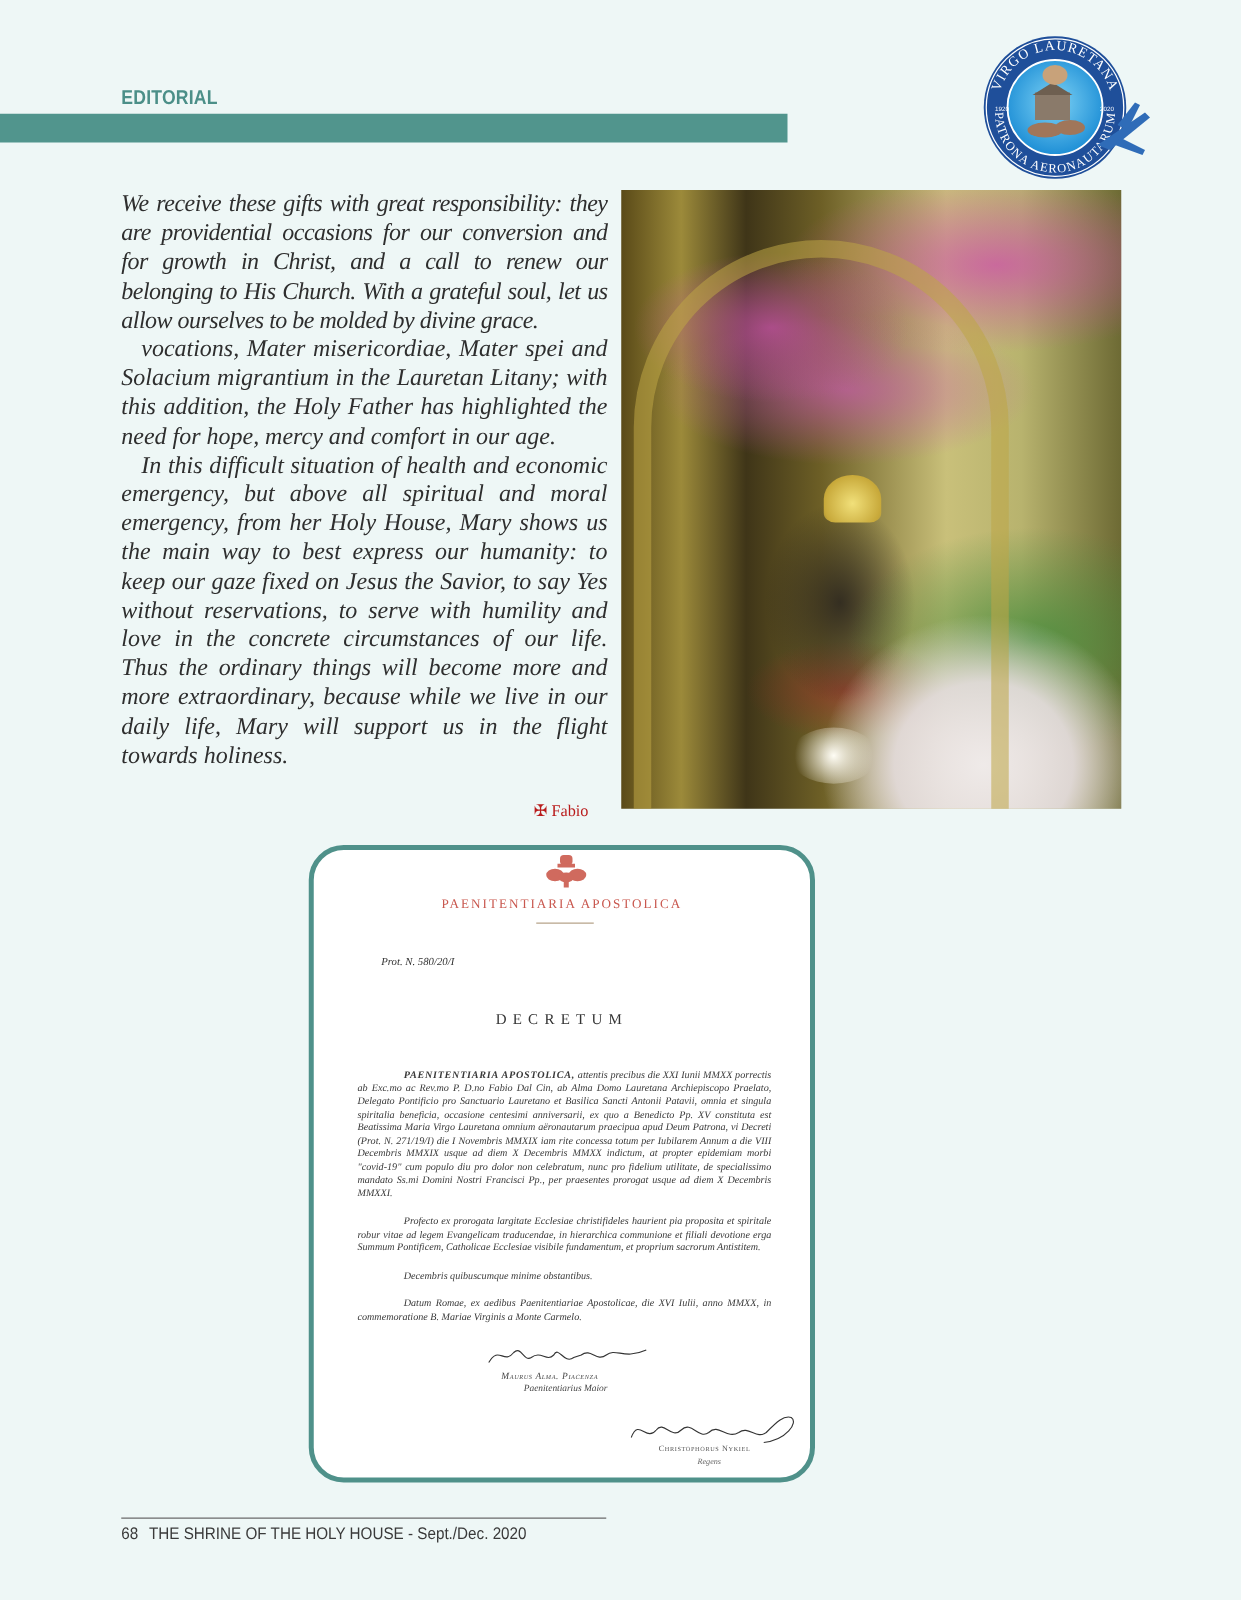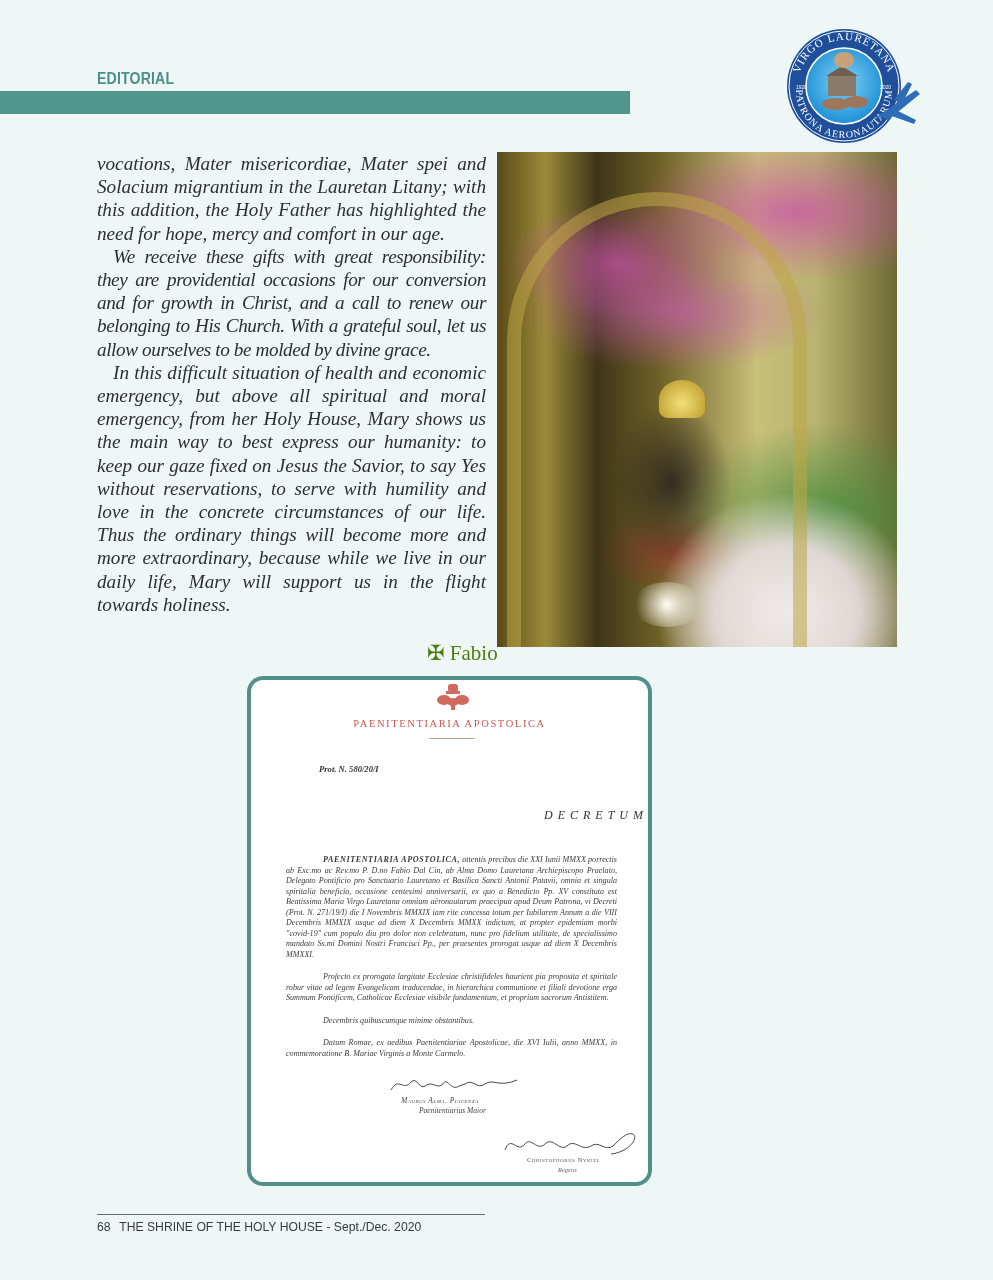--- a/index.html
+++ b/index.html
@@ -24,21 +24,21 @@
   }
   .body-text {
     position: absolute; left: 97px; top: 152px; width: 389px;
     font-style: italic; font-size: 19.2px; line-height: 23.2px;
     color: #2e2e2e; text-align: justify; text-align-last: left;
   }
   .body-text p { margin: 0; }
   .body-text p + p { text-indent: 16px; }
   .signature {
     position: absolute; left: 427px; top: 641px;
-    font-size: 21px; color: #4d7c0f;
+    font-size: 13px; color: #b91c1c;
   }
   .photo {
     position: absolute; left: 497px; top: 152px; width: 400px; height: 495px;
     overflow: hidden;
     background:
       radial-gradient(ellipse 130px 120px at 290px 460px, rgba(240,235,235,0.98) 0%, rgba(230,222,225,0.9) 55%, rgba(230,222,225,0) 100%),
       radial-gradient(ellipse 150px 90px at 330px 360px, rgba(70,140,60,0.85) 0%, rgba(70,140,60,0) 100%),
       radial-gradient(ellipse 110px 60px at 120px 110px, rgba(200,80,170,0.75) 0%, rgba(200,80,170,0) 100%),
       radial-gradient(ellipse 170px 70px at 300px 60px, rgba(205,80,170,0.75) 0%, rgba(205,80,170,0) 100%),
       radial-gradient(ellipse 150px 60px at 180px 160px, rgba(200,90,175,0.7) 0%, rgba(200,90,175,0) 100%),
@@ -55,35 +55,35 @@
     position: absolute; left: 162px; top: 228px; width: 46px; height: 38px;
     background: radial-gradient(circle at 50% 60%, #f1e07a 0%, #c8a93a 70%, rgba(200,169,58,0) 100%);
     border-radius: 50% 50% 20% 20%;
   }
   .photo .light {
     position: absolute; left: 135px; top: 430px; width: 70px; height: 45px;
     border-radius: 50%; background: radial-gradient(circle, #fffdf5 0%, rgba(255,250,235,0) 75%);
   }
   .doc-card {
     position: absolute; left: 247px; top: 676px; width: 405px; height: 510px;
-    box-sizing: border-box; border: 4px solid #4f918a; border-radius: 16px;
+    box-sizing: border-box; border: 4px solid #4f918a; border-radius: 28px;
     background: #ffffff; overflow: hidden;
   }
   .doc-emblem { position: absolute; left: 185px; top: 2px; width: 34px; height: 30px; }
   .doc-org {
     position: absolute; left: 0; right: 0; top: 38px; text-align: center;
     font-size: 10.5px; letter-spacing: 1.6px; color: #c9584f;
   }
   .doc-rule { position: absolute; left: 178px; top: 58px; width: 46px; height: 1px; background: #b7a48a; }
   .doc-prot {
-    position: absolute; left: 68px; top: 84px; font-size: 8.6px; font-style: italic; color: #333; font-weight: bold;
+    position: absolute; left: 54px; top: 84px; font-size: 8.6px; font-style: italic; color: #333;
   }
   .doc-title {
-    position: absolute; left: 0; right: 0; top: 128px; text-align: right;
-    font-size: 12px; letter-spacing: 5px; font-style: italic; color: #333;
+    position: absolute; left: 0; right: 0; top: 128px; text-align: center;
+    font-size: 12px; letter-spacing: 5px; color: #333;
   }
   .doc-body {
     position: absolute; left: 23px; top: 163px; width: 355px;
     font-size: 8.1px; line-height: 10.5px; font-style: italic; color: #3a3a3a;
     text-align: justify;
   }
   .doc-body p { margin: 12px; text-indent: 37px; }
   .doc-body .lead { font-weight: bold; letter-spacing: 0.6px; }
   .sig1 { position: absolute; left: 138px; top: 392px; width: 130px; height: 22px; }
   .sig1-name {
@@ -139,22 +139,22 @@
   <ellipse cx="80" cy="78" rx="12" ry="6" fill="#a0765a"></ellipse>
 
   <g fill="#2f6cb8">
     <path d="M102 92 L140 66 L144 70 L112 96 Z"></path>
     <path d="M118 76 L132 58 L136 60 L126 80 Z"></path>
     <path d="M120 86 L140 96 L138 100 L116 92 Z"></path>
   </g>
 </svg>
 
 <div class="body-text">
+  <p style="font-style: italic; letter-spacing:-0.4px;">We receive these gifts with great responsibility: they are providential occasions for our conversion and for growth in Christ, and a call to renew our belonging to His Church. With a grateful soul, let us allow ourselves to be molded by divine grace.</p>
   <p>vocations, Mater misericordiae, Mater spei and Solacium migrantium in the Lauretan Litany; with this addition, the Holy Father has highlighted the need for hope, mercy and comfort in our age.</p>
-  <p style="font-style: italic; letter-spacing:-0.4px;">We receive these gifts with great responsibility: they are providential occasions for our conversion and for growth in Christ, and a call to renew our belonging to His Church. With a grateful soul, let us allow ourselves to be molded by divine grace.</p>
   <p>In this difficult situation of health and economic emergency, but above all spiritual and moral emergency, from her Holy House, Mary shows us the main way to best express our humanity: to keep our gaze fixed on Jesus the Savior, to say Yes without reservations, to serve with humility and love in the concrete circumstances of our life. Thus the ordinary things will become more and more extraordinary, because while we live in our daily life, Mary will support us in the flight towards holiness.</p>
 </div>
 <div class="signature">
   <span>✠</span>
   <span>Fabio</span>
 </div>
 
 <div class="photo">
   <div class="arch"></div>
   <div class="crown"></div>

